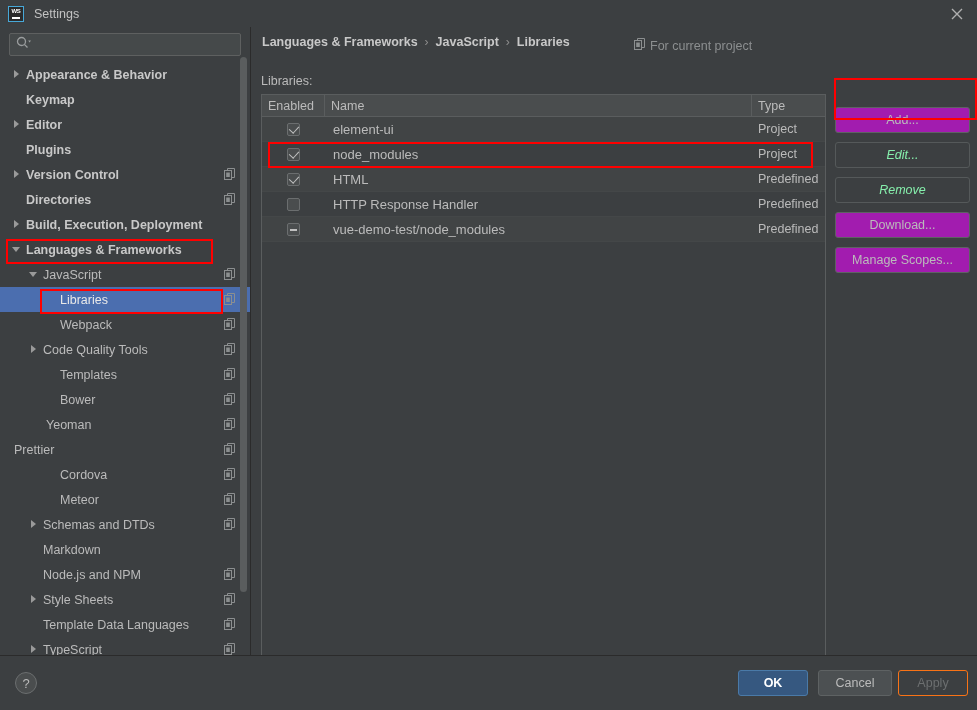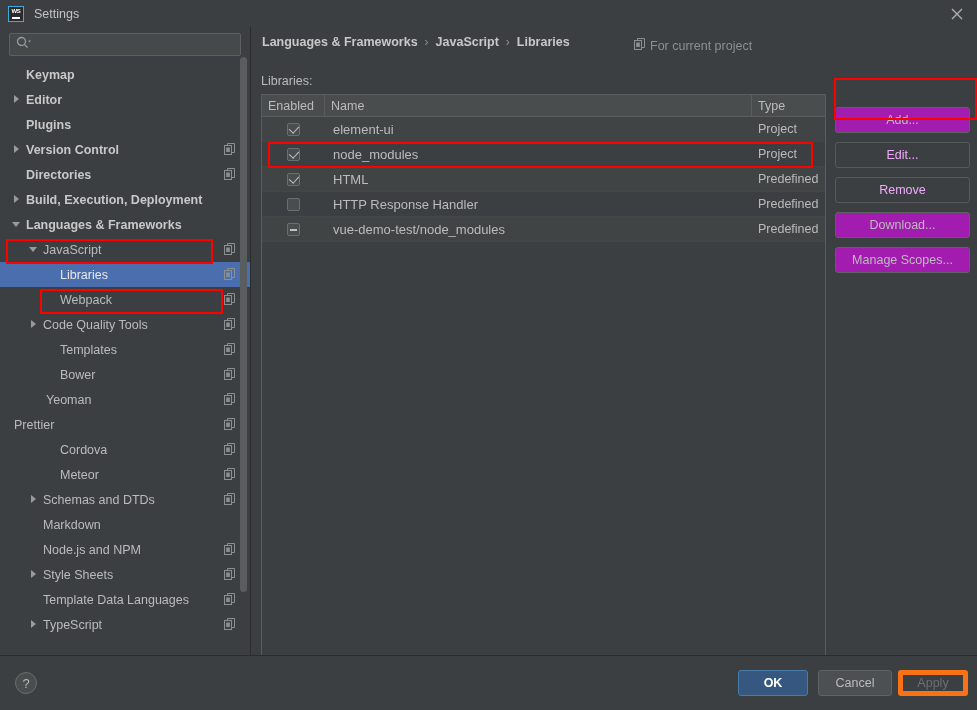--- a/index.html
+++ b/index.html
@@ -157,42 +157,42 @@
   .btn-col {
     position: absolute; left: 583px; top: 80px; width: 135px;
   }
   .sbtn {
     width: 135px; height: 26px; background: #a21caf; border: 1px solid #5e6263;
     border-radius: 3px; color: #bbbbbb; font-size: 12.5px;
     font-family: "Liberation Sans", sans-serif;
     display: flex; align-items: center; justify-content: center;
     margin-bottom: 9px; cursor: pointer;
   }
-  .sbtn.disabled { color: #f0abfc; background: #43464800; border-color: #55595a; cursor: default; }
+  .sbtn.disabled { color: #86efac; background: #43464800; border-color: #55595a; cursor: default; font-style: italic; }
   .sbtn.gap { margin-top: 5px; }
 
   
   .footer {
     position: absolute; left: 0; bottom: 0; width: 977px; height: 55px;
     background: #3c3f41; border-top: 1px solid #2b2b2b;
   }
   .help-btn {
     position: absolute; left: 15px; top: 16px; width: 22px; height: 22px;
     border: 1px solid #6b6e6f; border-radius: 50%; background: #4a4d4e;
     color: #bbbbbb; font-size: 13px; display: flex; align-items: center;
     justify-content: center; cursor: pointer;
   }
   .fbtn {
     position: absolute; top: 14px; height: 26px; border-radius: 3px;
     font-size: 12.5px; font-family: "Liberation Sans", sans-serif;
     display: flex; align-items: center; justify-content: center; cursor: pointer;
   }
   .fbtn.ok { right: 169px; width: 70px; background: #365880; border: 1px solid #4a7aa8; color: #ffffff; font-weight: bold; }
   .fbtn.cancel { right: 85px; width: 74px; background: #4c5052; border: 1px solid #5e6263; color: #bbbbbb; }
-  .fbtn.apply { right: 9px; width: 70px; background: transparent; border: 5px solid #f97316; color: #6c6f70; cursor: default; }
+  .fbtn.apply { right: 9px; width: 70px; background: transparent; border: 1px solid #f97316; color: #6c6f70; cursor: default; }
 
   
   .annot {
     position: absolute; border: 2.5px solid #ff0000; pointer-events: none; z-index: 50;
   }
 </style>
 </head>
 <body>
 
 <div id="app">
@@ -217,20 +217,24 @@
           <svg width="16" height="14" viewBox="0 0 16 14">
             <circle cx="5.5" cy="5.5" r="4" stroke="#9a9d9e" stroke-width="1.3" fill="none"></circle>
             <path d="M8.6 8.6 L11.5 11.5" stroke="#9a9d9e" stroke-width="1.3"></path>
             <path d="M12.2 4.5 L15 4.5 L13.6 6.6 Z" fill="#9a9d9e"></path>
           </svg>
         </span>
         <input type="text" placeholder="" style="">
       </div>
     </div>
     <div class="tree" id="tree">
+        <div class="tree-row bold" style="padding-left: 12px;">
+          <span class="arrow collapsed"></span>
+          <span class="label">Appearance &amp; Behavior</span>
+        </div>
         <div class="tree-row bold" style="padding-left: 12px;">
           <span class="arrow"></span>
           <span class="label">Keymap</span>
         </div>
         <div class="tree-row bold" style="padding-left: 12px;">
           <span class="arrow collapsed"></span>
           <span class="label">Editor</span>
         </div>
         <div class="tree-row bold" style="padding-left: 12px;">
           <span class="arrow"></span>

